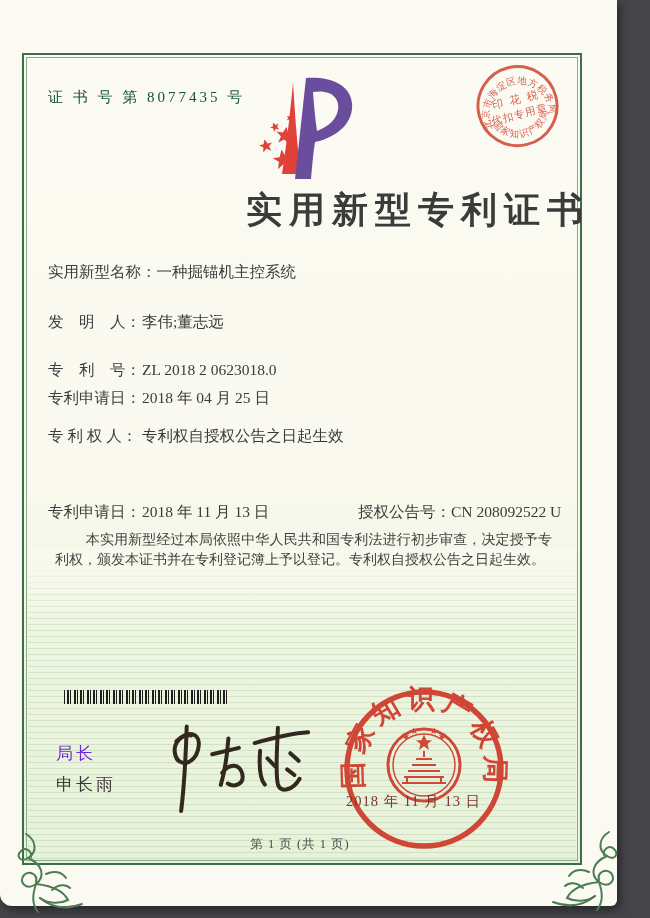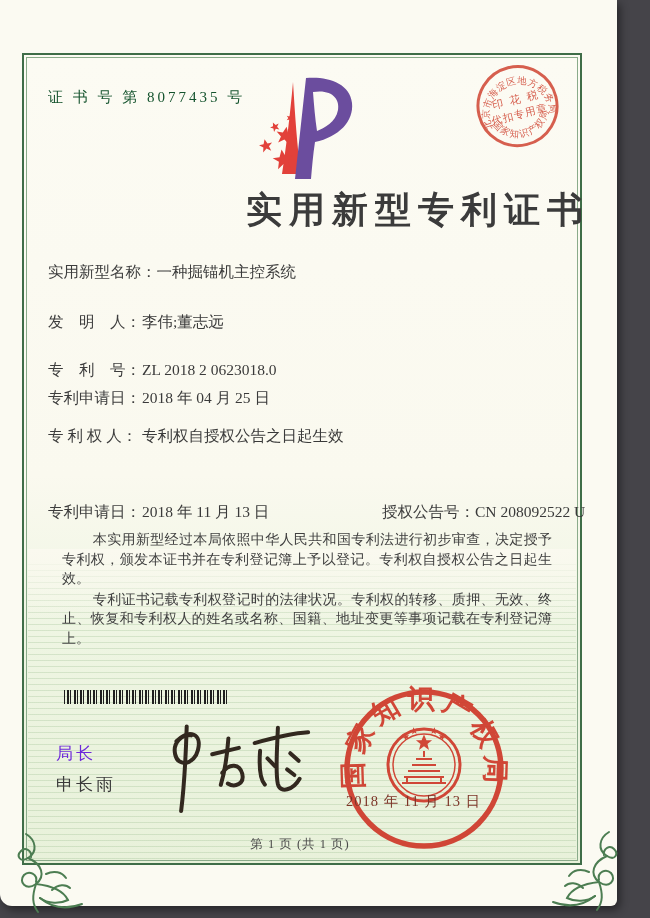--- a/index.html
+++ b/index.html
@@ -36,26 +36,26 @@
   .title{
     position:absolute;left:22px;top:186px;width:568px;text-align:right;
     font-size:36px;font-weight:600;letter-spacing:7px;color:#3b3b3b;
   }
   .logo{position:absolute;left:242px;top:76px;}
   .field-row{
     position:absolute;left:48px;font-size:15.5px;color:#3d3d3d;white-space:nowrap;
   }
   .field-label{display:inline-block;min-width:94px;}
   .field-value{color:#3a3a3a;}
-  .col2{position:absolute;left:334px;top:0;}
+  .col2{position:absolute;left:310px;top:0;}
   .paras{
     position:absolute;left:50px;top:530px;width:502px;
     font-size:14px;line-height:19.5px;color:#3f3f3f;text-align:justify;
   }
-  .paras p{margin:0 0 1px 12px;text-indent:2.2em;}
+  .paras p{margin:0 0 1px 5px;text-indent:2.2em;}
   .barcode{
     position:absolute;left:64px;top:690px;width:165px;height:14px;
     background:repeating-linear-gradient(90deg,
       #1f1f1f 0 1px,transparent 1px 3px,
       #1f1f1f 3px 5px,transparent 5px 6px,
       #1f1f1f 6px 7px,transparent 7px 10px,
       #1f1f1f 10px 12px,transparent 12px 13px);
   }
   .director-title{position:absolute;left:56px;top:742px;font-size:17px;letter-spacing:3px;color:#6d28d9;}
   .director-name{position:absolute;left:56px;top:773px;font-size:17px;letter-spacing:3px;color:#3a3a3a;font-family:Liberation Mono, monospace;}
@@ -138,21 +138,20 @@
   </div>
   <div class="field-row" style="top:502px">
     <span class="field-label">专利申请日：</span><span class="field-value">2018 年 11 月 13 日</span>
     <span class="col2">
       <span class="field-label" style="min-width:0">授权公告号：</span><span class="field-value">CN 208092522 U</span>
     </span>
   </div>
 
   <div class="paras">
     <p>本实用新型经过本局依照中华人民共和国专利法进行初步审查，决定授予专利权，颁发本证书并在专利登记簿上予以登记。专利权自授权公告之日起生效。</p>
-    <p>专利证书记载专利权登记时的法律状况。专利权的转移、质押、无效、终止、恢复和专利权人的姓名或名称、国籍、地址变更等事项记载在专利登记簿上。</p>
   </div>
 
   <div class="barcode"></div>
 
   <div class="director-title">局长</div>
   <div class="director-name">申长雨</div>
 
   <div class="signature">
     <svg width="175" height="98" viewBox="0 0 175 98">
       <g fill="none" stroke="#32281f" stroke-width="4" stroke-linecap="round" stroke-linejoin="round">

